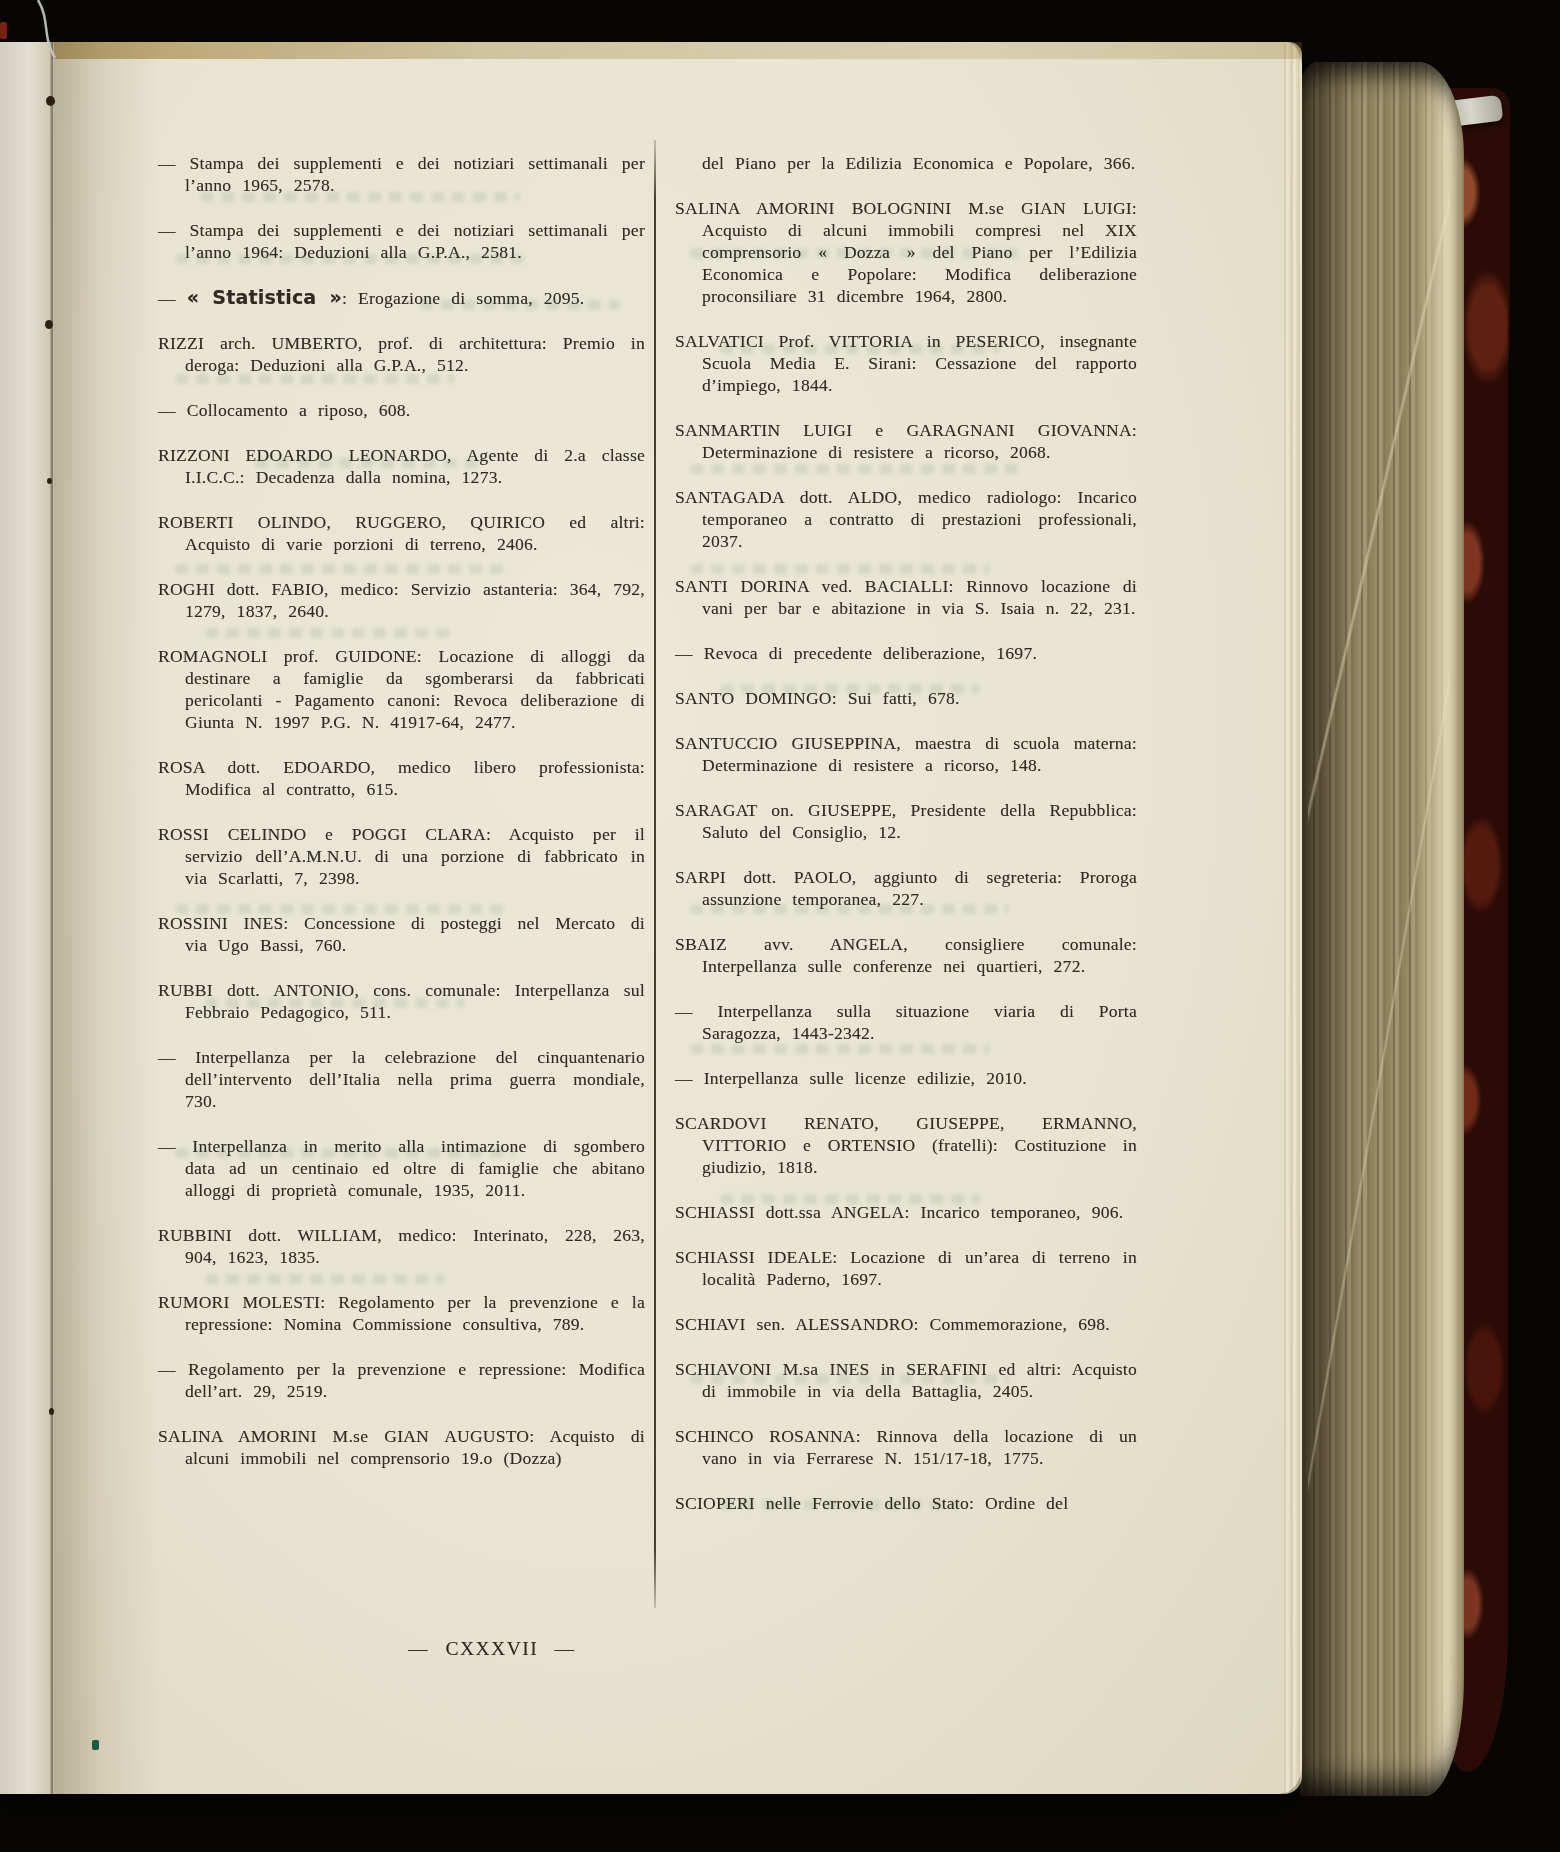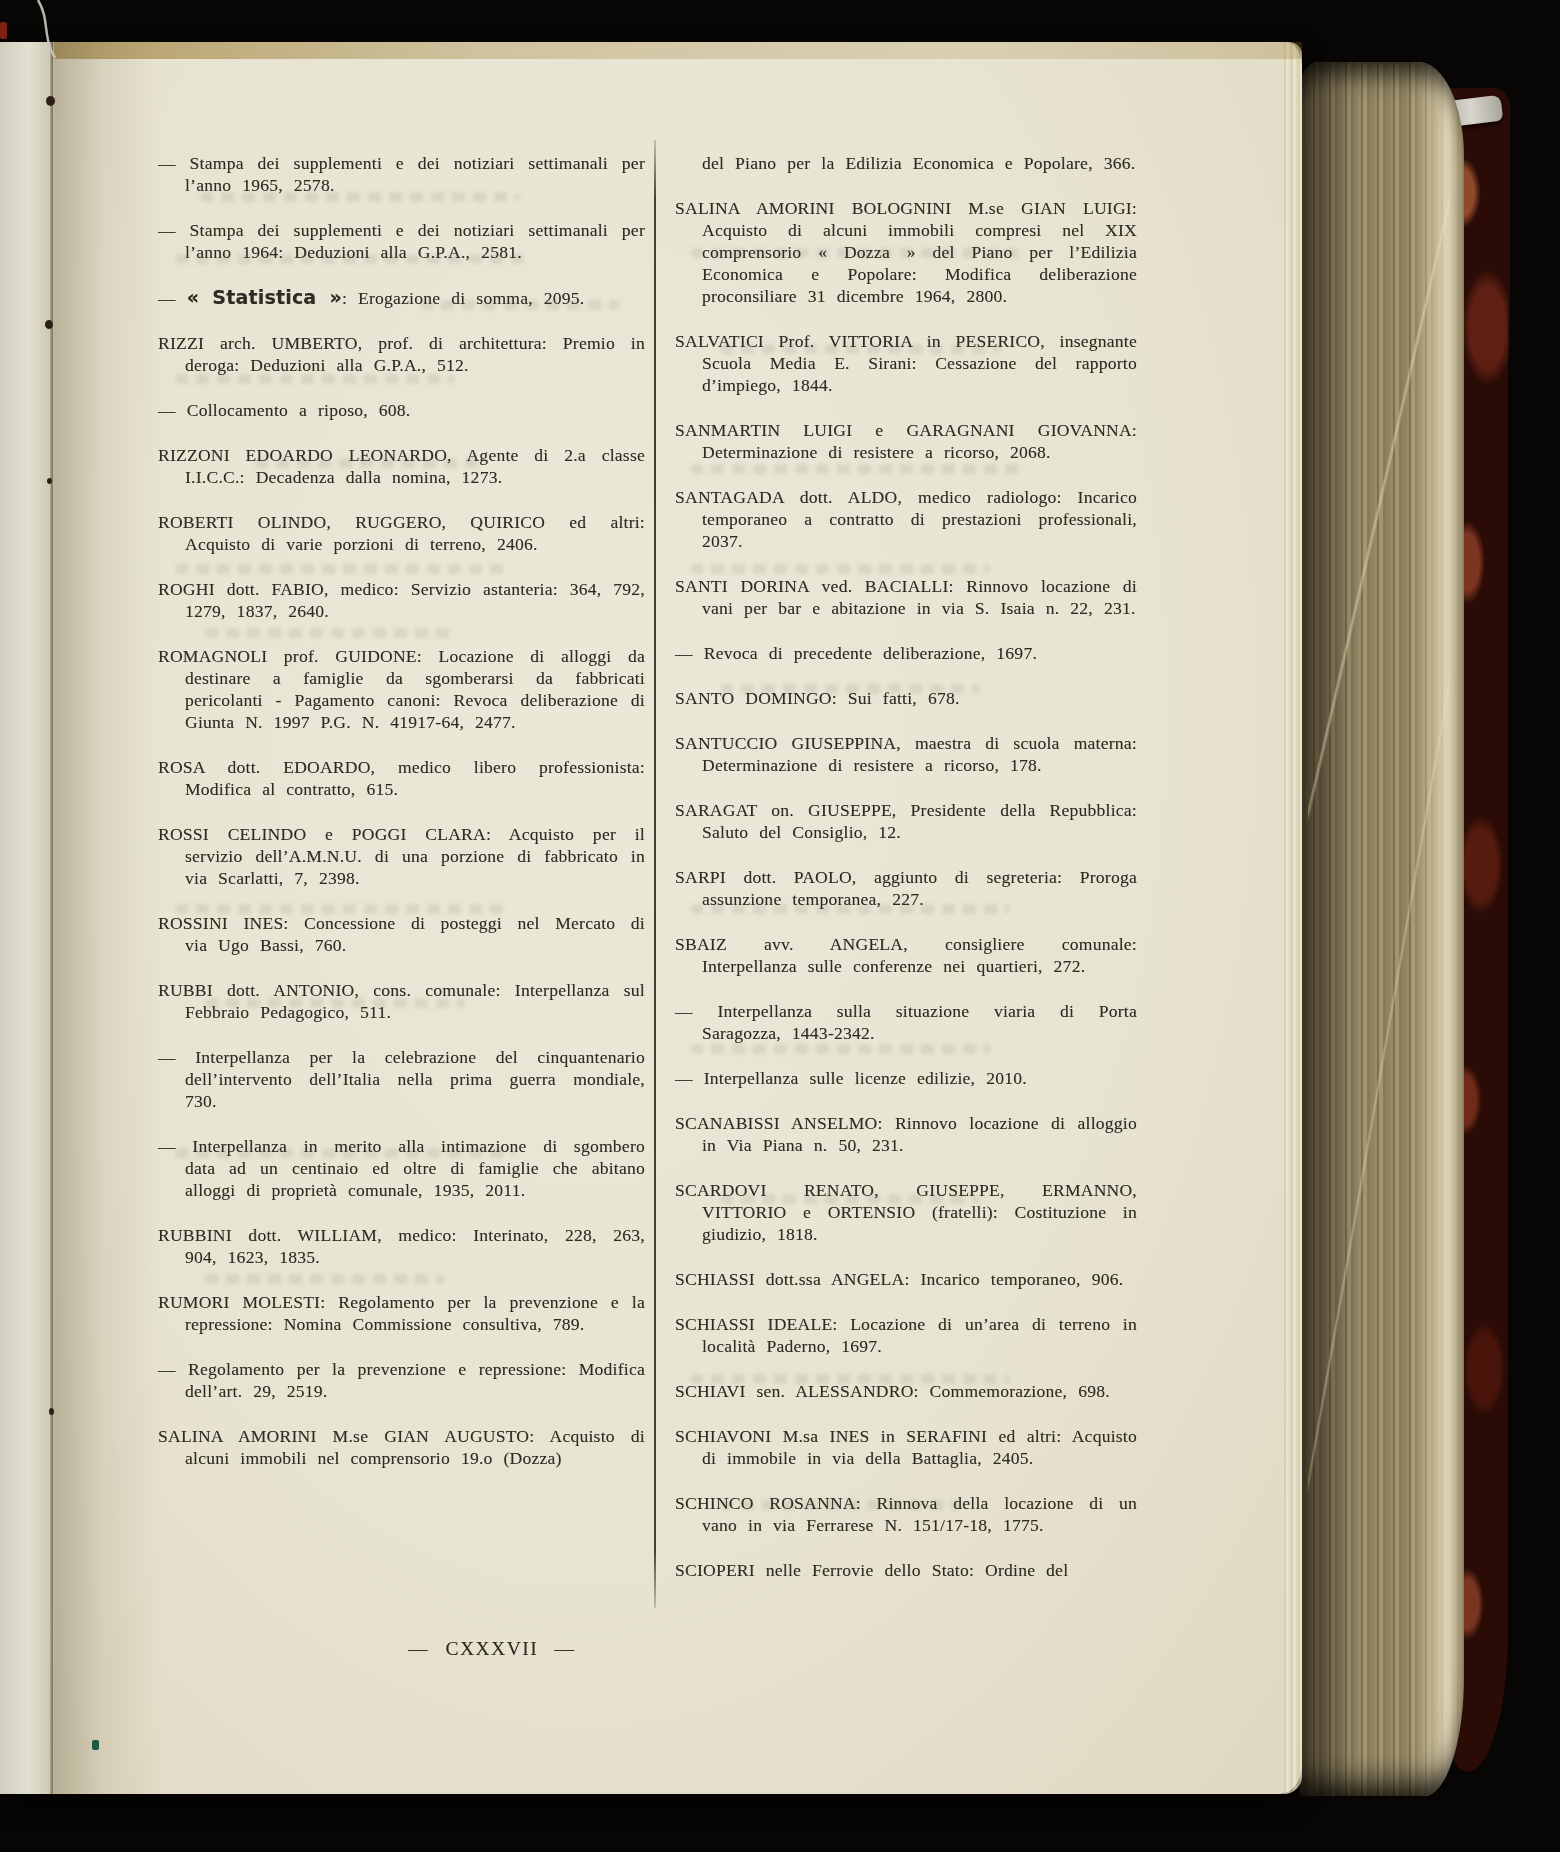--- a/index.html
+++ b/index.html
@@ -246,33 +246,32 @@
         <p class="entry"><span>SANMARTIN LUIGI e GARAGNANI GIOVANNA: Determinazione di resistere a ricorso, 2068.</span></p>
 
         <p class="entry"><span>SANTAGADA dott. ALDO, medico radiologo: Incarico temporaneo a contratto di prestazioni professionali, 2037.</span></p>
 
         <p class="entry"><span>SANTI DORINA ved. BACIALLI: Rinnovo locazione di vani per bar e abitazione in via S. Isaia n. 22, 231.</span></p>
 
         <p class="entry"><span>— Revoca di precedente deliberazione, 1697.</span></p>
 
         <p class="entry"><span>SANTO DOMINGO: Sui fatti, 678.</span></p>
 
-        <p class="entry"><span>SANTUCCIO GIUSEPPINA, maestra di scuola materna: Determinazione di resistere a ricorso, 178.</span></p>
+        <p class="entry"><span>SANTUCCIO GIUSEPPINA, maestra di scuola materna: Determinazione di resistere a ricorso, 148.</span></p>
 
         <p class="entry"><span>SARAGAT on. GIUSEPPE, Presidente della Repubblica: Saluto del Consiglio, 12.</span></p>
 
         <p class="entry"><span>SARPI dott. PAOLO, aggiunto di segreteria: Proroga assunzione temporanea, 227.</span></p>
 
         <p class="entry"><span>SBAIZ avv. ANGELA, consigliere comunale: Interpellanza sulle conferenze nei quartieri, 272.</span></p>
 
         <p class="entry"><span>— Interpellanza sulla situazione viaria di Porta Saragozza, 1443-2342.</span></p>
 
         <p class="entry"><span>— Interpellanza sulle licenze edilizie, 2010.</span></p>
 
-        <p class="entry"><span>SCANABISSI ANSELMO: Rinnovo locazione di alloggio in Via Piana n. 50, 231.</span></p>
 
         <p class="entry"><span>SCARDOVI RENATO, GIUSEPPE, ERMANNO, VITTORIO e ORTENSIO (fratelli): Costituzione in giudizio, 1818.</span></p>
 
         <p class="entry"><span>SCHIASSI dott.ssa ANGELA: Incarico temporaneo, 906.</span></p>
 
         <p class="entry"><span>SCHIASSI IDEALE: Locazione di un’area di terreno in località Paderno, 1697.</span></p>
 
         <p class="entry"><span>SCHIAVI sen. ALESSANDRO: Commemorazione, 698.</span></p>
 
         <p class="entry"><span>SCHIAVONI M.sa INES in SERAFINI ed altri: Acquisto di immobile in via della Battaglia, 2405.</span></p>

